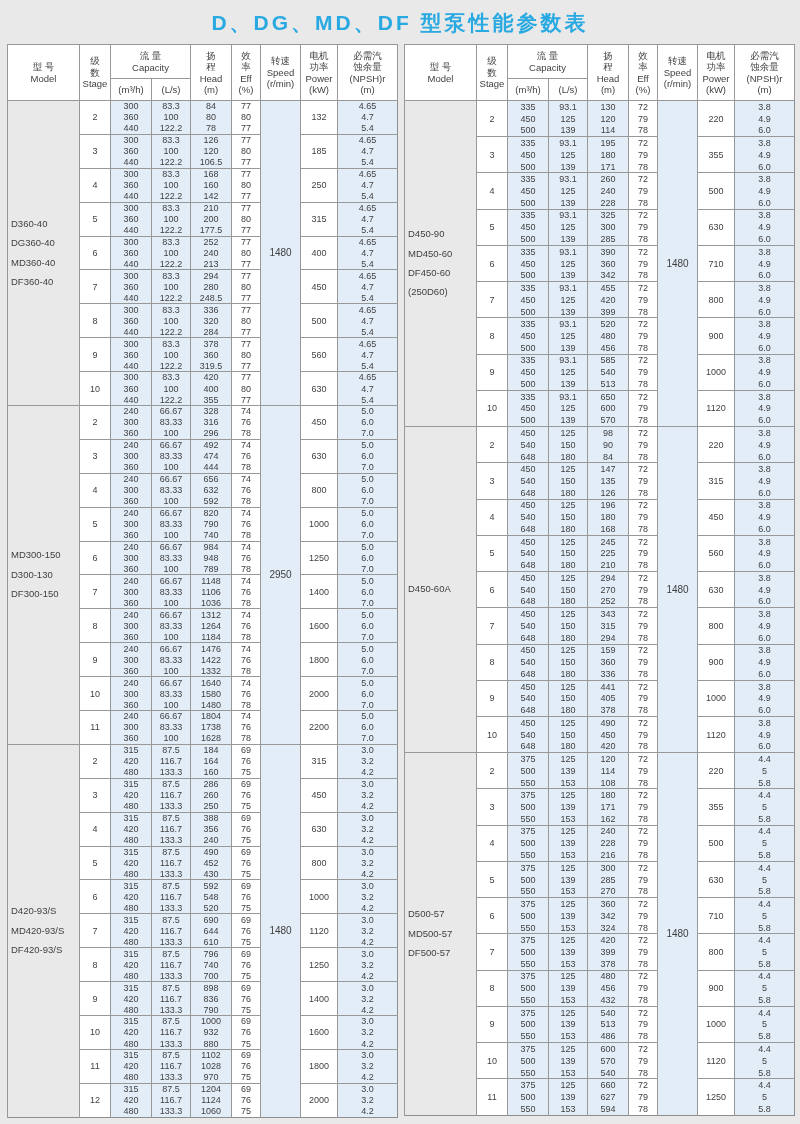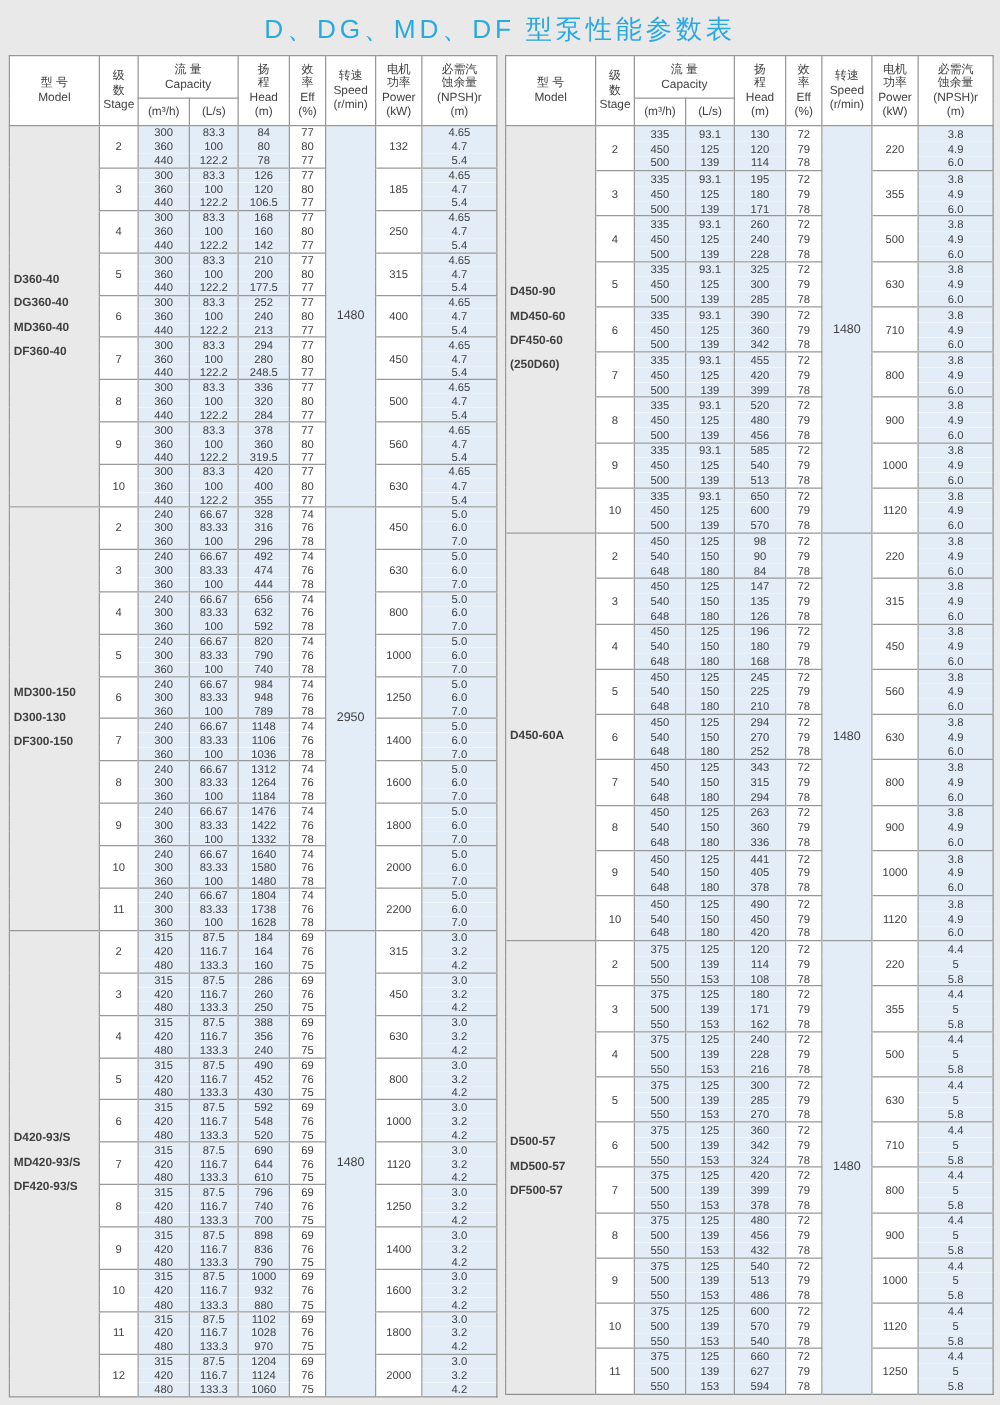--- a/index.html
+++ b/index.html
@@ -6,21 +6,21 @@
   body{
     width:800px;height:1124px;
     background:#e9e9e9;
     font-family:"Liberation Sans", sans-serif;
     color:#3f3f3f;
     -webkit-font-smoothing:antialiased;
   }
   .title{
     margin:0;padding:9px 0 7px;
     text-align:center;
-    font-size:21px;font-weight:normal;
+    font-size:21px;font-weight:bold;
     letter-spacing:3px;
     color:#29a9e1;
   }
   .tables{display:flex;gap:6px;padding:0 7px;align-items:flex-start;}
   table.tbl{
     border-collapse:collapse;
     table-layout:fixed;
     width:390px;
     background:#ffffff;
     border:1px solid #8d8d8d;
@@ -48,21 +48,20 @@
   .t-left tbody tr{height:11.3px;}
   .t-right tbody tr{height:12.08px;}
   .tbl tbody tr.stage-top td{border-top:1px solid #989898;}
   td.tint{background:#e3edf8;}
   td.white{background:#ffffff;}
   td.model{
     background:#e9e9e9;
     text-align:left;
     vertical-align:middle;
     white-space:normal;
-    font-weight:bold;
   }
   td.model .mline{
     font-size:9.5px;
     margin:9px 0 9px 3px;
     line-height:1.1;
     white-space:nowrap;
   }
   td.speed{font-size:10px;}
 </style>
 </head>
@@ -1229,21 +1228,21 @@
             <td class="tint">648</td>
             <td class="tint">180</td>
             <td class="tint">294</td>
             <td class="white">78</td>
             <td class="tint">6.0</td>
           </tr>
           <tr class="stage-top">
             <td class="white" rowspan="3">8</td>
             <td class="tint">450</td>
             <td class="tint">125</td>
-            <td class="tint">263</td>
+            <td class="tint">159</td>
             <td class="white">72</td>
             <td class="white" rowspan="3">900</td>
             <td class="tint">3.8</td>
           </tr>
           <tr>
             <td class="tint">540</td>
             <td class="tint">150</td>
             <td class="tint">360</td>
             <td class="white">79</td>
             <td class="tint">4.9</td>

